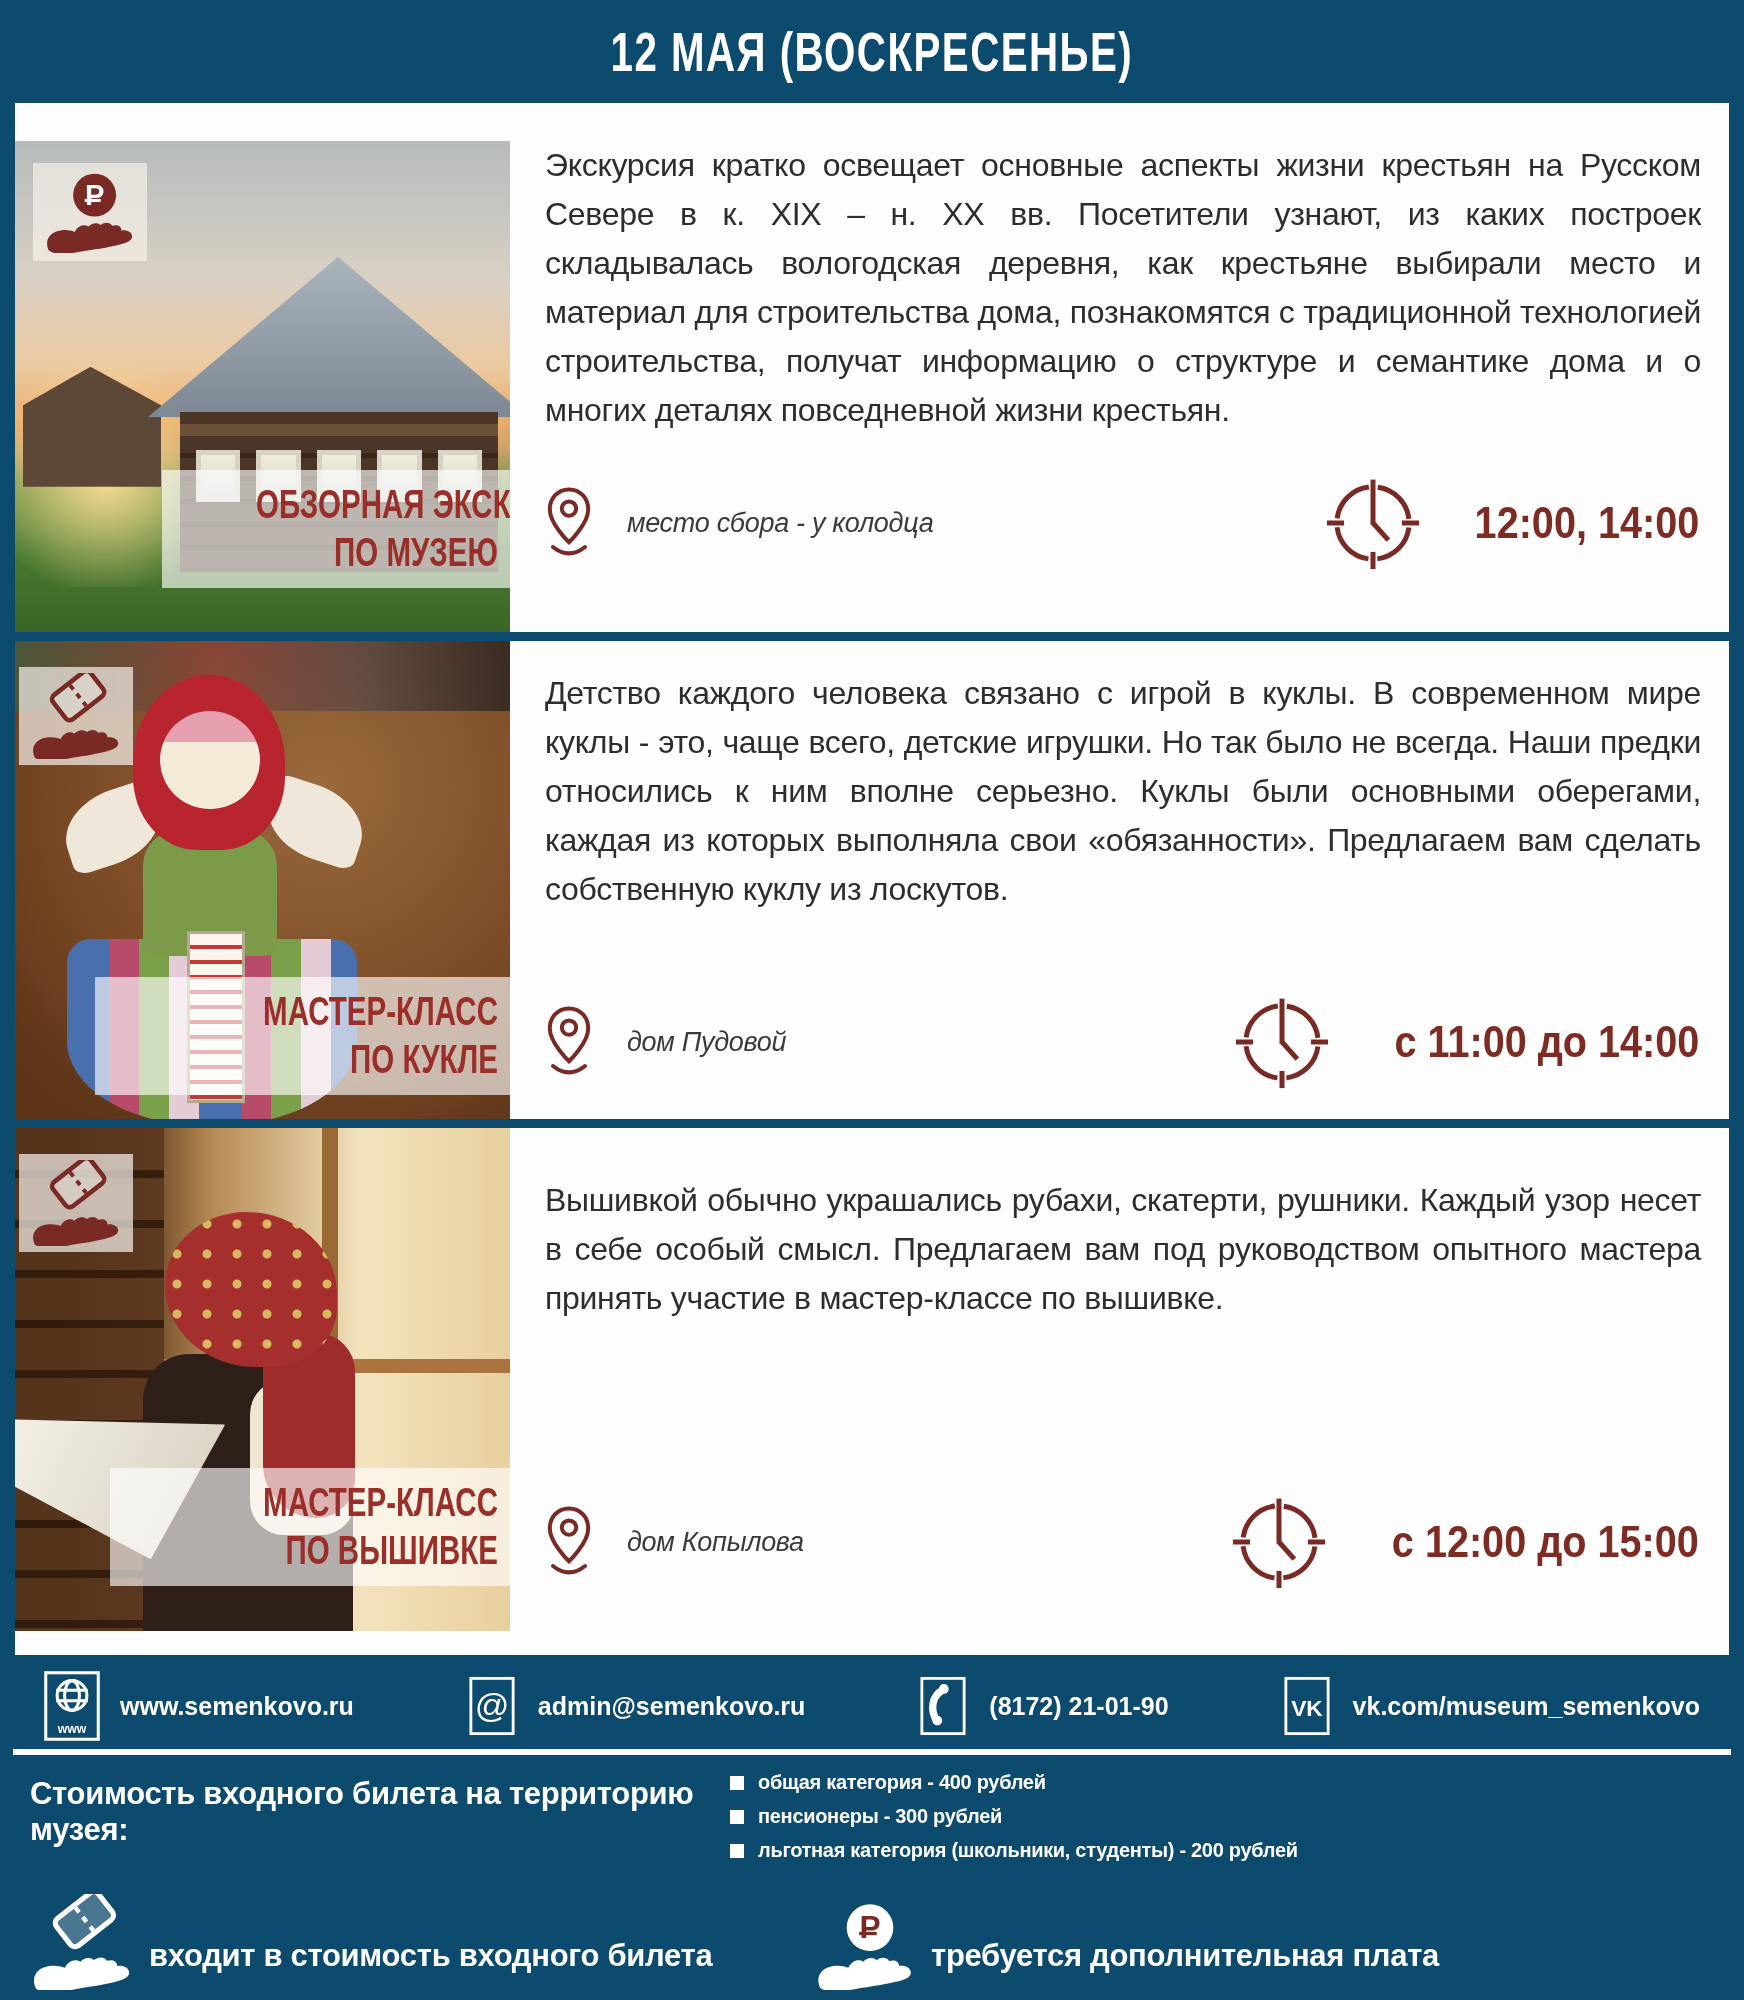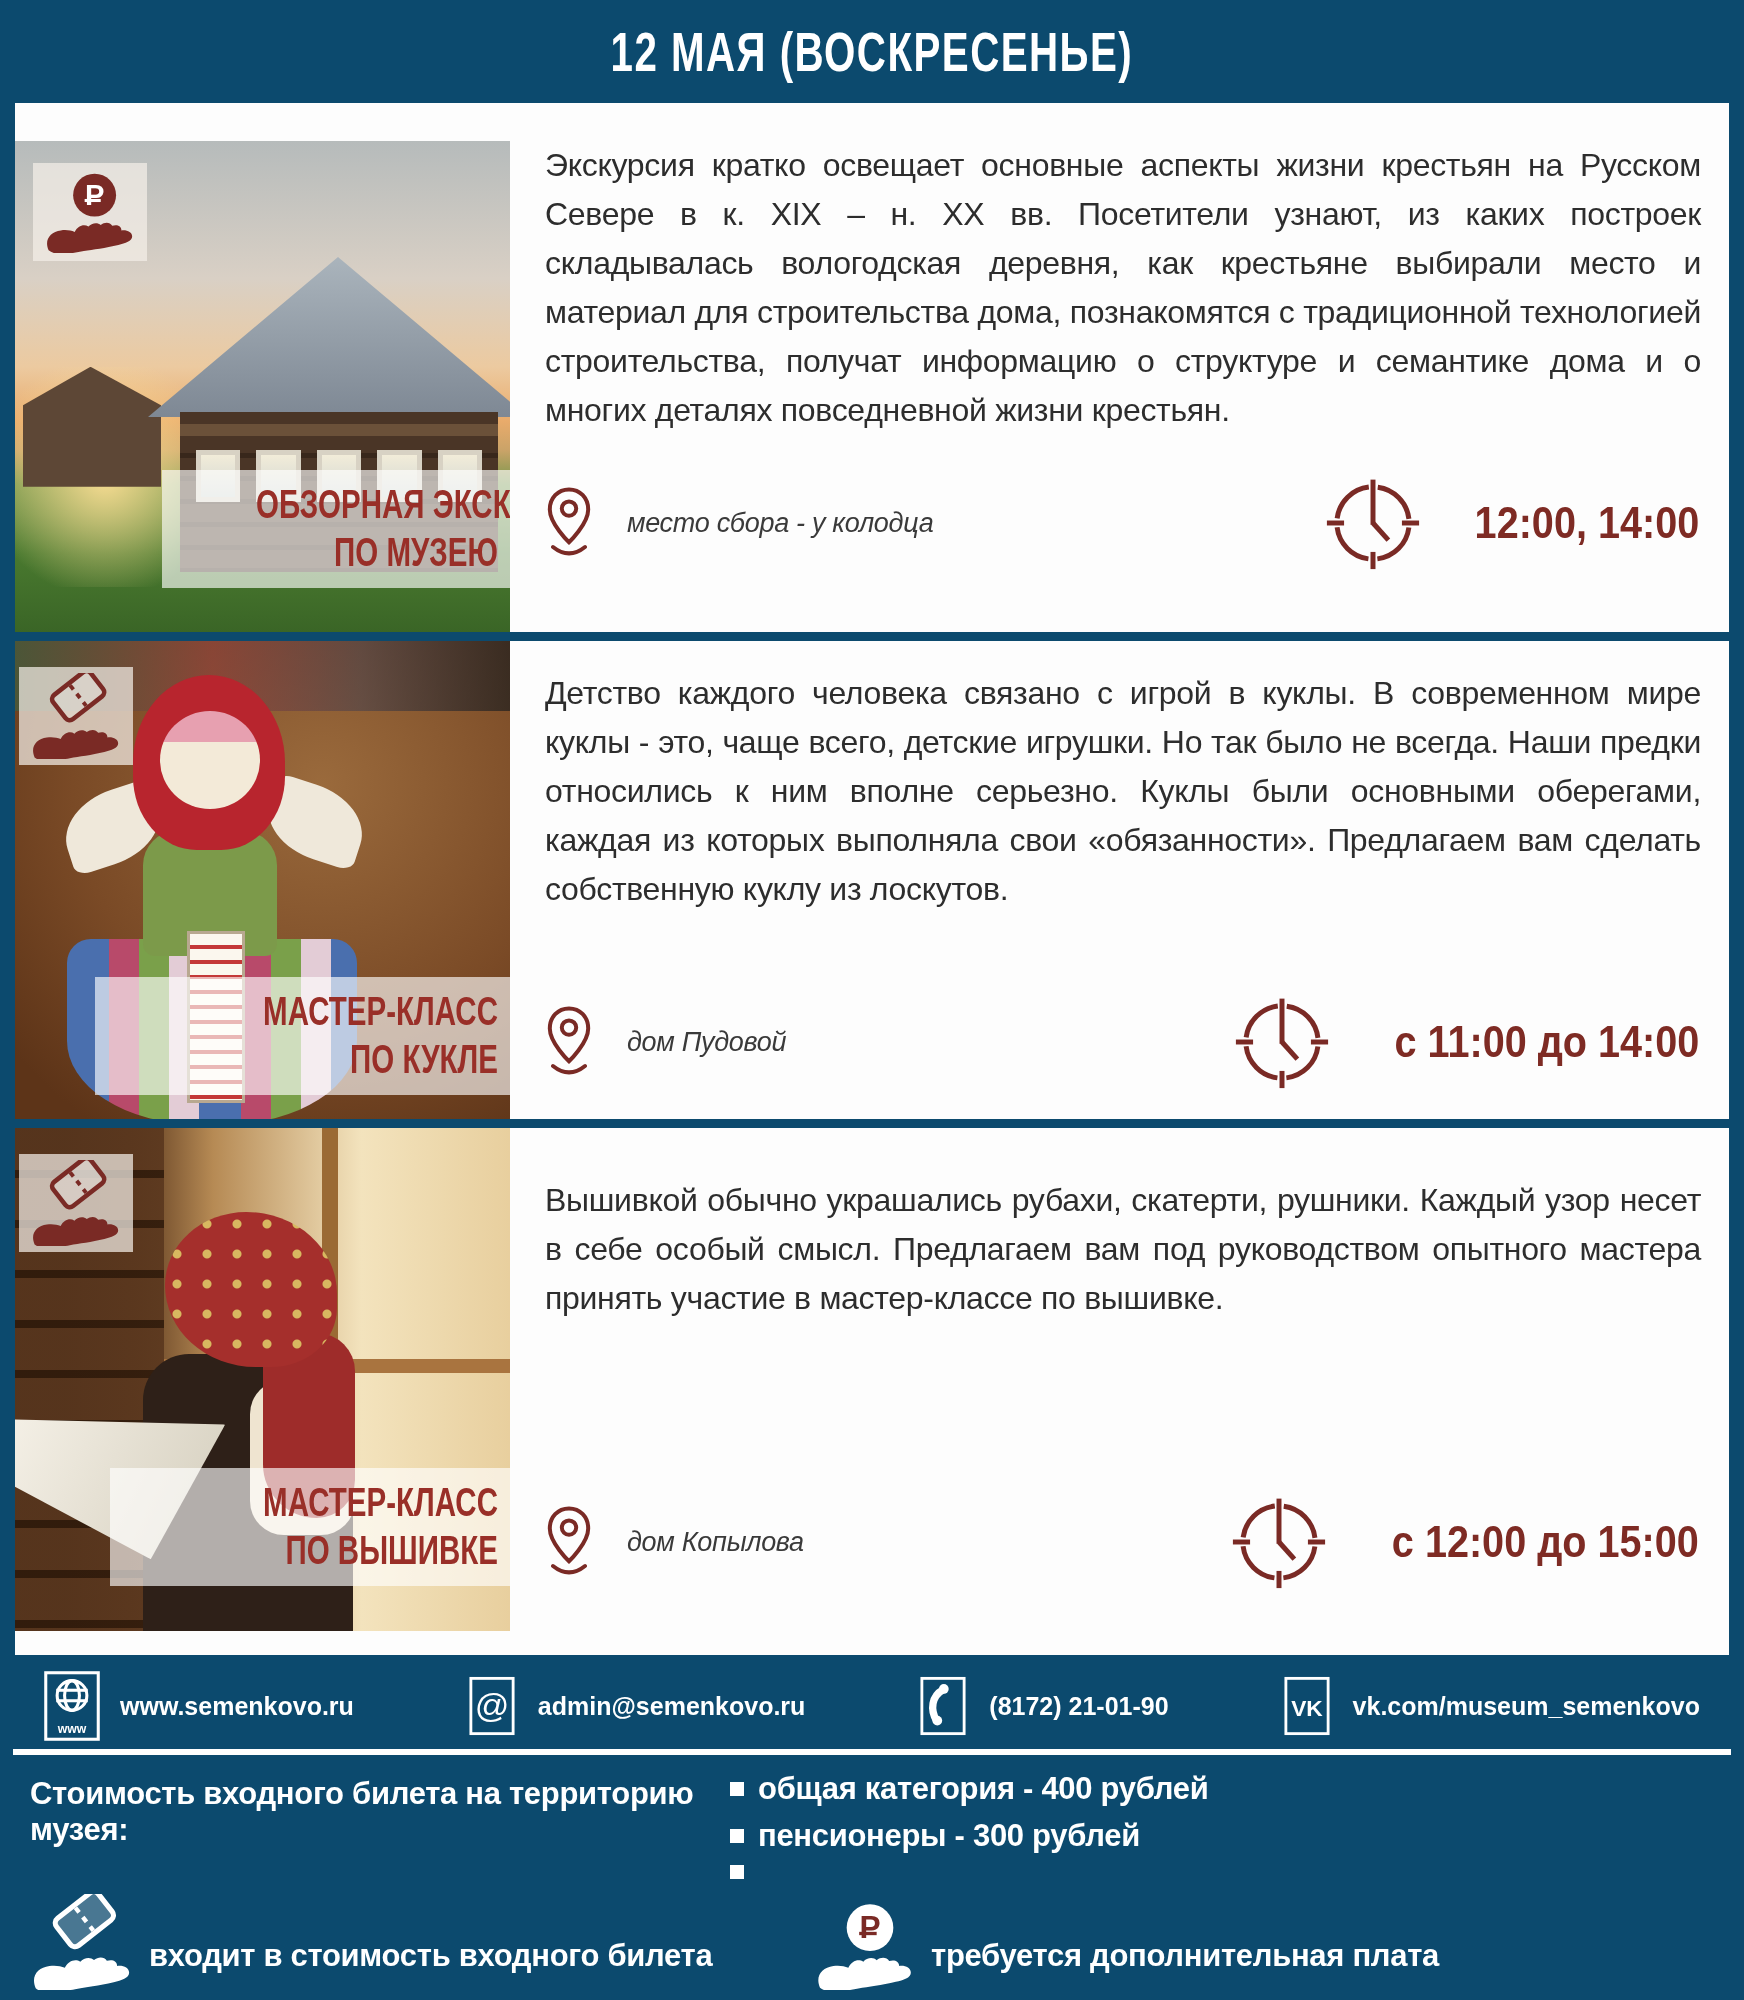--- a/index.html
+++ b/index.html
@@ -50,21 +50,21 @@
   .footer { position:relative; height:345px; color:#fff; }
   .contacts { height:86px; margin-top:8px; display:flex; align-items:center;
               justify-content:space-between; padding:0 44px; }
   .contact { display:flex; align-items:center; gap:20px; }
   .contact .lbl { font-size:25px; font-weight:700; white-space:nowrap;text-align:right; }
   .contact svg { color:#fff; }
   .divider { height:6px; background:#fff; margin:0 13px; }
   .price-row { display:flex; padding:16px 0 0 30px; }
   .price-label { width:700px; font-size:31px; font-weight:700; padding-top:5px; letter-spacing:-0.3px; }
   .price-list { flex:1; }
-  .price-item { display:flex; align-items:center; margin-bottom:11px; font-size:31px; font-weight:700;
+  .price-item { display:flex; align-items:center; margin-bottom:11px; font-size:20px; font-weight:700;
                 letter-spacing:-0.3px; }
   .sq { width:14px; height:14px; background:#fff; margin-right:14px; flex:0 0 auto; }
   .legend { position:absolute; left:30px; right:20px; bottom:18px; display:flex; align-items:flex-end; }
   .legend-item { display:flex; align-items:flex-end; gap:16px; color:#fff; }
   .legend-item.first { width:785px;gap:15px; }
   .legend-item .txt { font-size:31px; font-weight:700; padding-bottom:16px; letter-spacing:-0.3px; }
   .legend .rub-p { fill:#7a2a25; } .legend .rub-bar { stroke:#7a2a25; }
   .fee-badge .rub-p { fill:#fff; } .fee-badge .rub-bar { stroke:#fff; }
 
   
@@ -338,20 +338,21 @@
         <div class="price-item">
           <span class="sq"></span>
           <span>общая категория - 400 рублей</span>
         </div>
         <div class="price-item">
           <span class="sq"></span>
           <span>пенсионеры - 300 рублей</span>
         </div>
         <div class="price-item">
           <span class="sq"></span>
+          <span>льготная категория (школьники, студенты) - 200 рублей</span>
         </div>
       </div>
     </div>
 
     <div class="legend">
       <div class="legend-item first">
         <svg width="104" height="96" viewBox="0 0 120 112" fill="currentColor">
           <use href="#ticket-shape"></use>
           <use href="#hand-shape" transform="translate(0,46)"></use>
         </svg>

